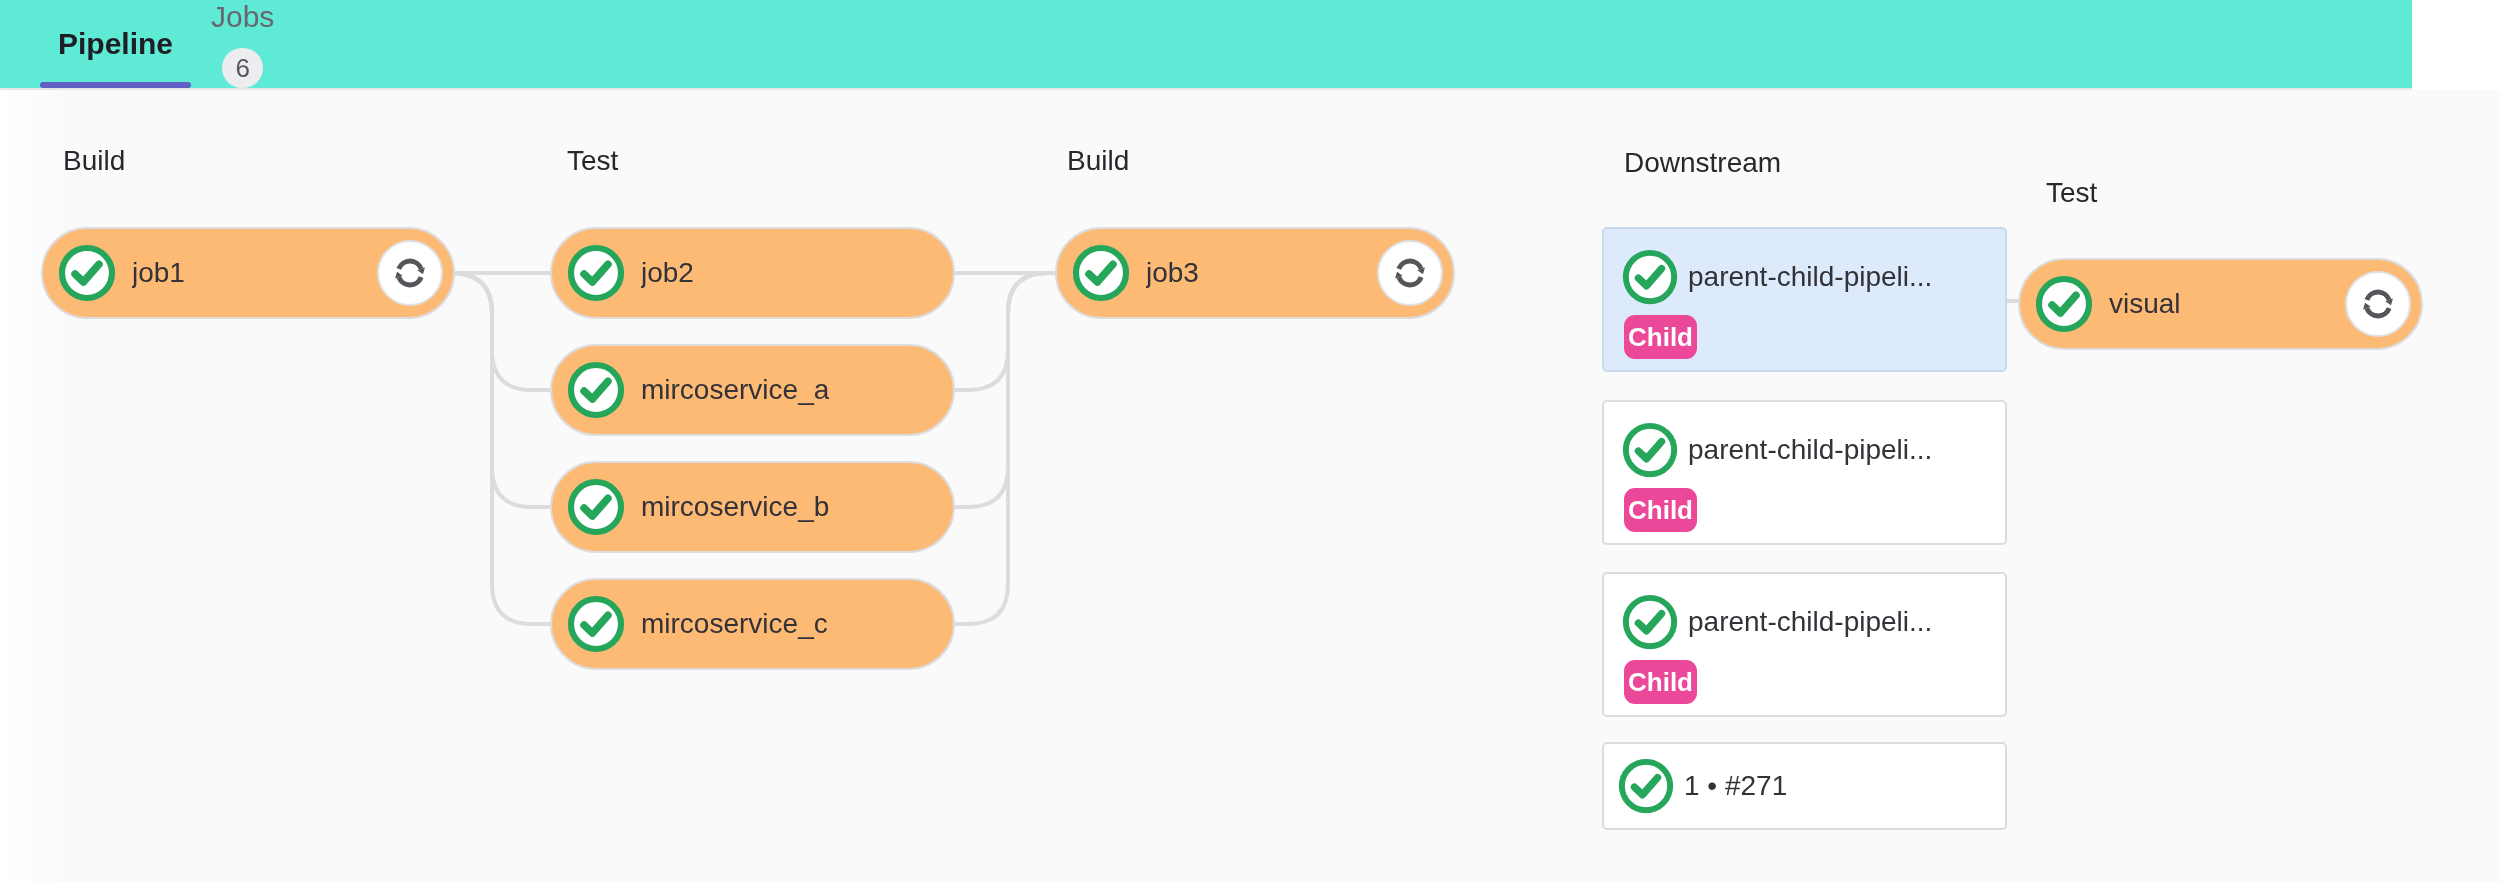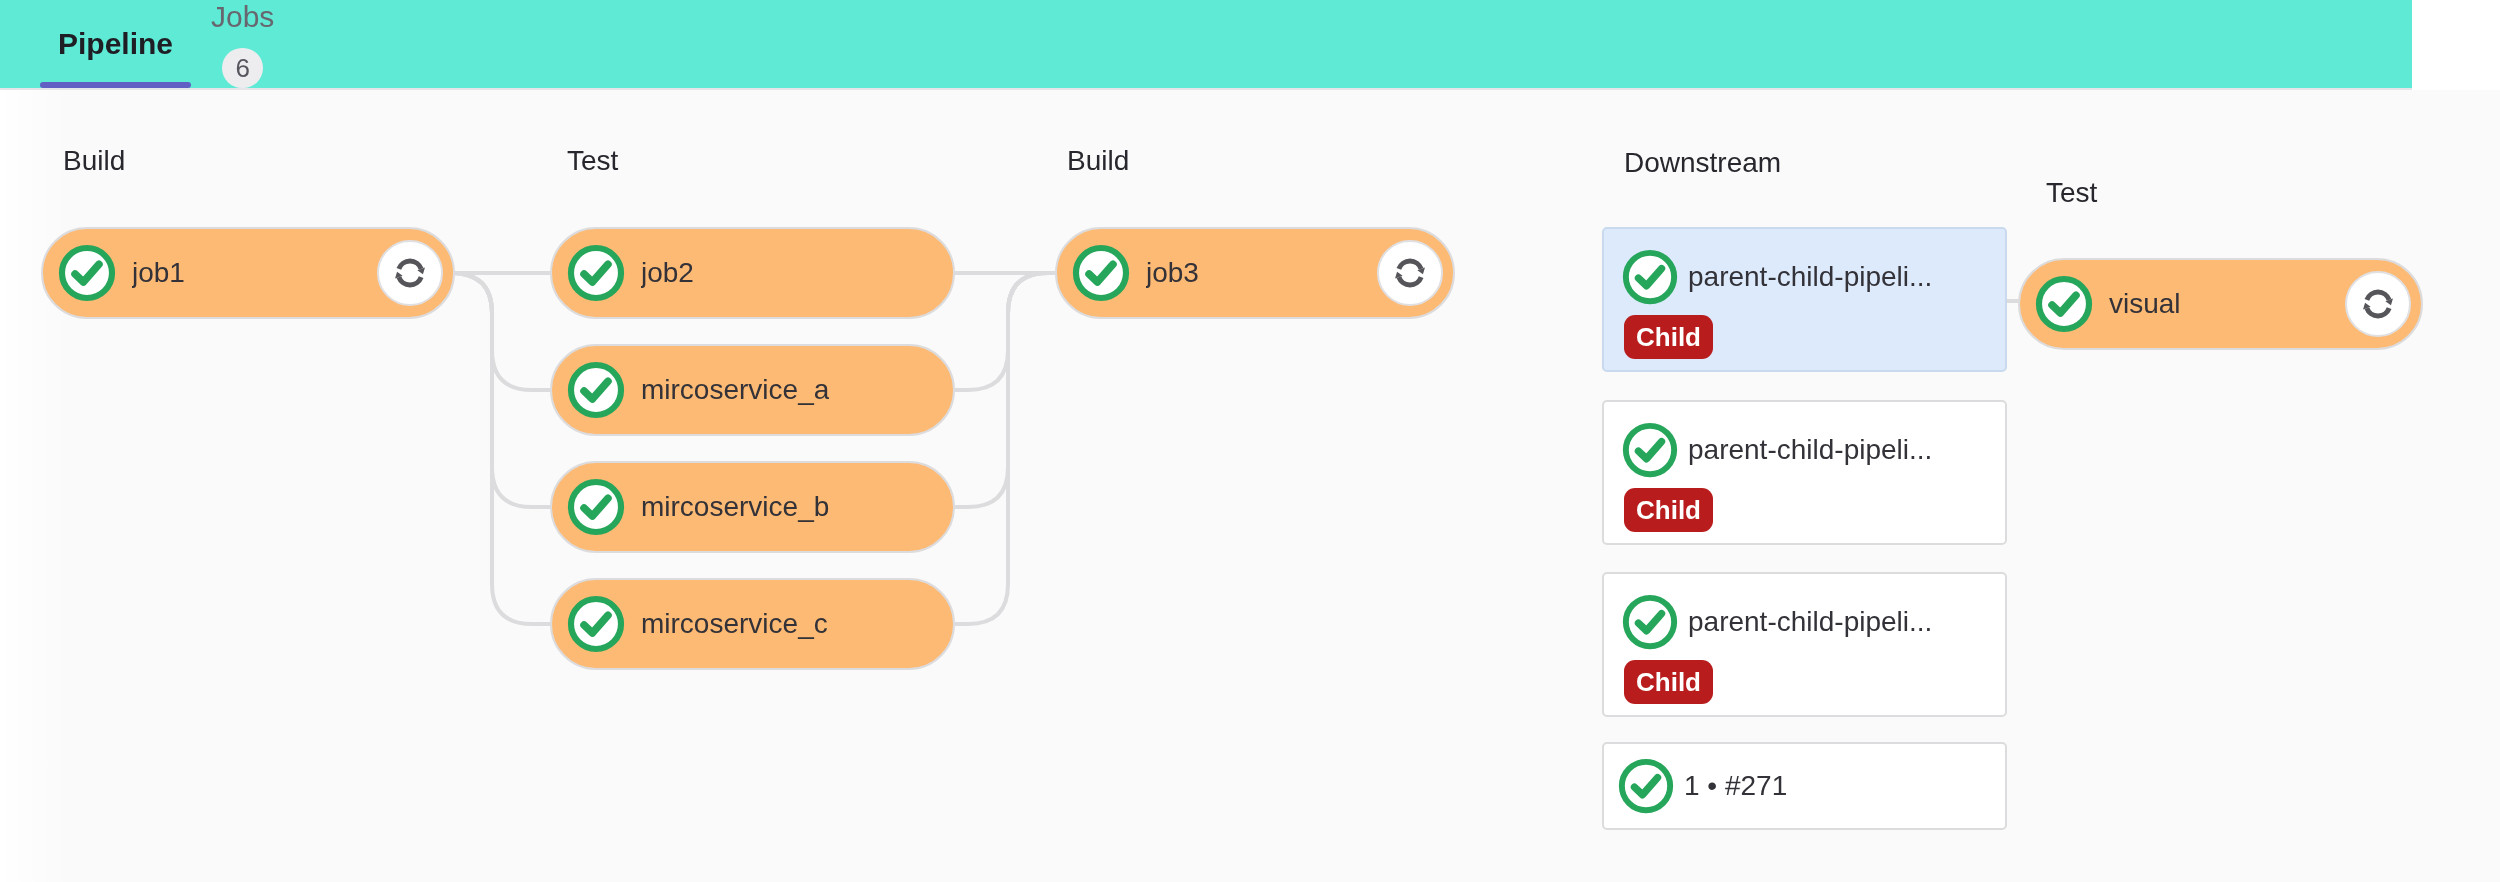--- a/index.html
+++ b/index.html
@@ -46,23 +46,23 @@
 
   
   .ds-card{position:absolute;left:1602px;width:405px;background:#fff;
            border:2px solid #dcdcde;border-radius:5px;box-sizing:border-box;
            padding:20px 18px;cursor:pointer;}
   .ds-card.selected{background:#dceafb;border-color:#c9daee;}
   .ds-row{display:flex;align-items:center;}
   .ds-row .status-icon{width:56px;height:56px;}
   .ds-label{margin-left:10px;font-size:28px;color:#333238;white-space:nowrap;
             overflow:hidden;text-overflow:ellipsis;}
-  .child-badge{display:inline-block;margin-top:10px;margin-left:2px;background:#b91c1c;
+  .child-badge{display:inline-block;margin-top:10px;margin-left:2px;background:#ec4899;
                color:#fff;font-size:26px;font-weight:600;line-height:26px;
-               padding:9px 12px;border-radius:11px;}
+               padding:9px 4px;border-radius:11px;}
   .ds-card.mini{height:88px;display:flex;align-items:center;padding:0 14px;}
 </style>
 </head>
 <body>
 
 <svg width="0" height="0" style="position:absolute" aria-hidden="true">
   <defs>
     <symbol id="i-check" viewBox="0 0 16 16">
       <circle cx="8" cy="8" r="6.9" fill="#ffffff" stroke="#26a65b" stroke-width="1.7"></circle>
       <path d="M4.7 8.3 L7.0 10.5 L11.3 5.6" fill="none" stroke="#26a65b" stroke-width="2.1" stroke-linecap="round" stroke-linejoin="round"></path>

